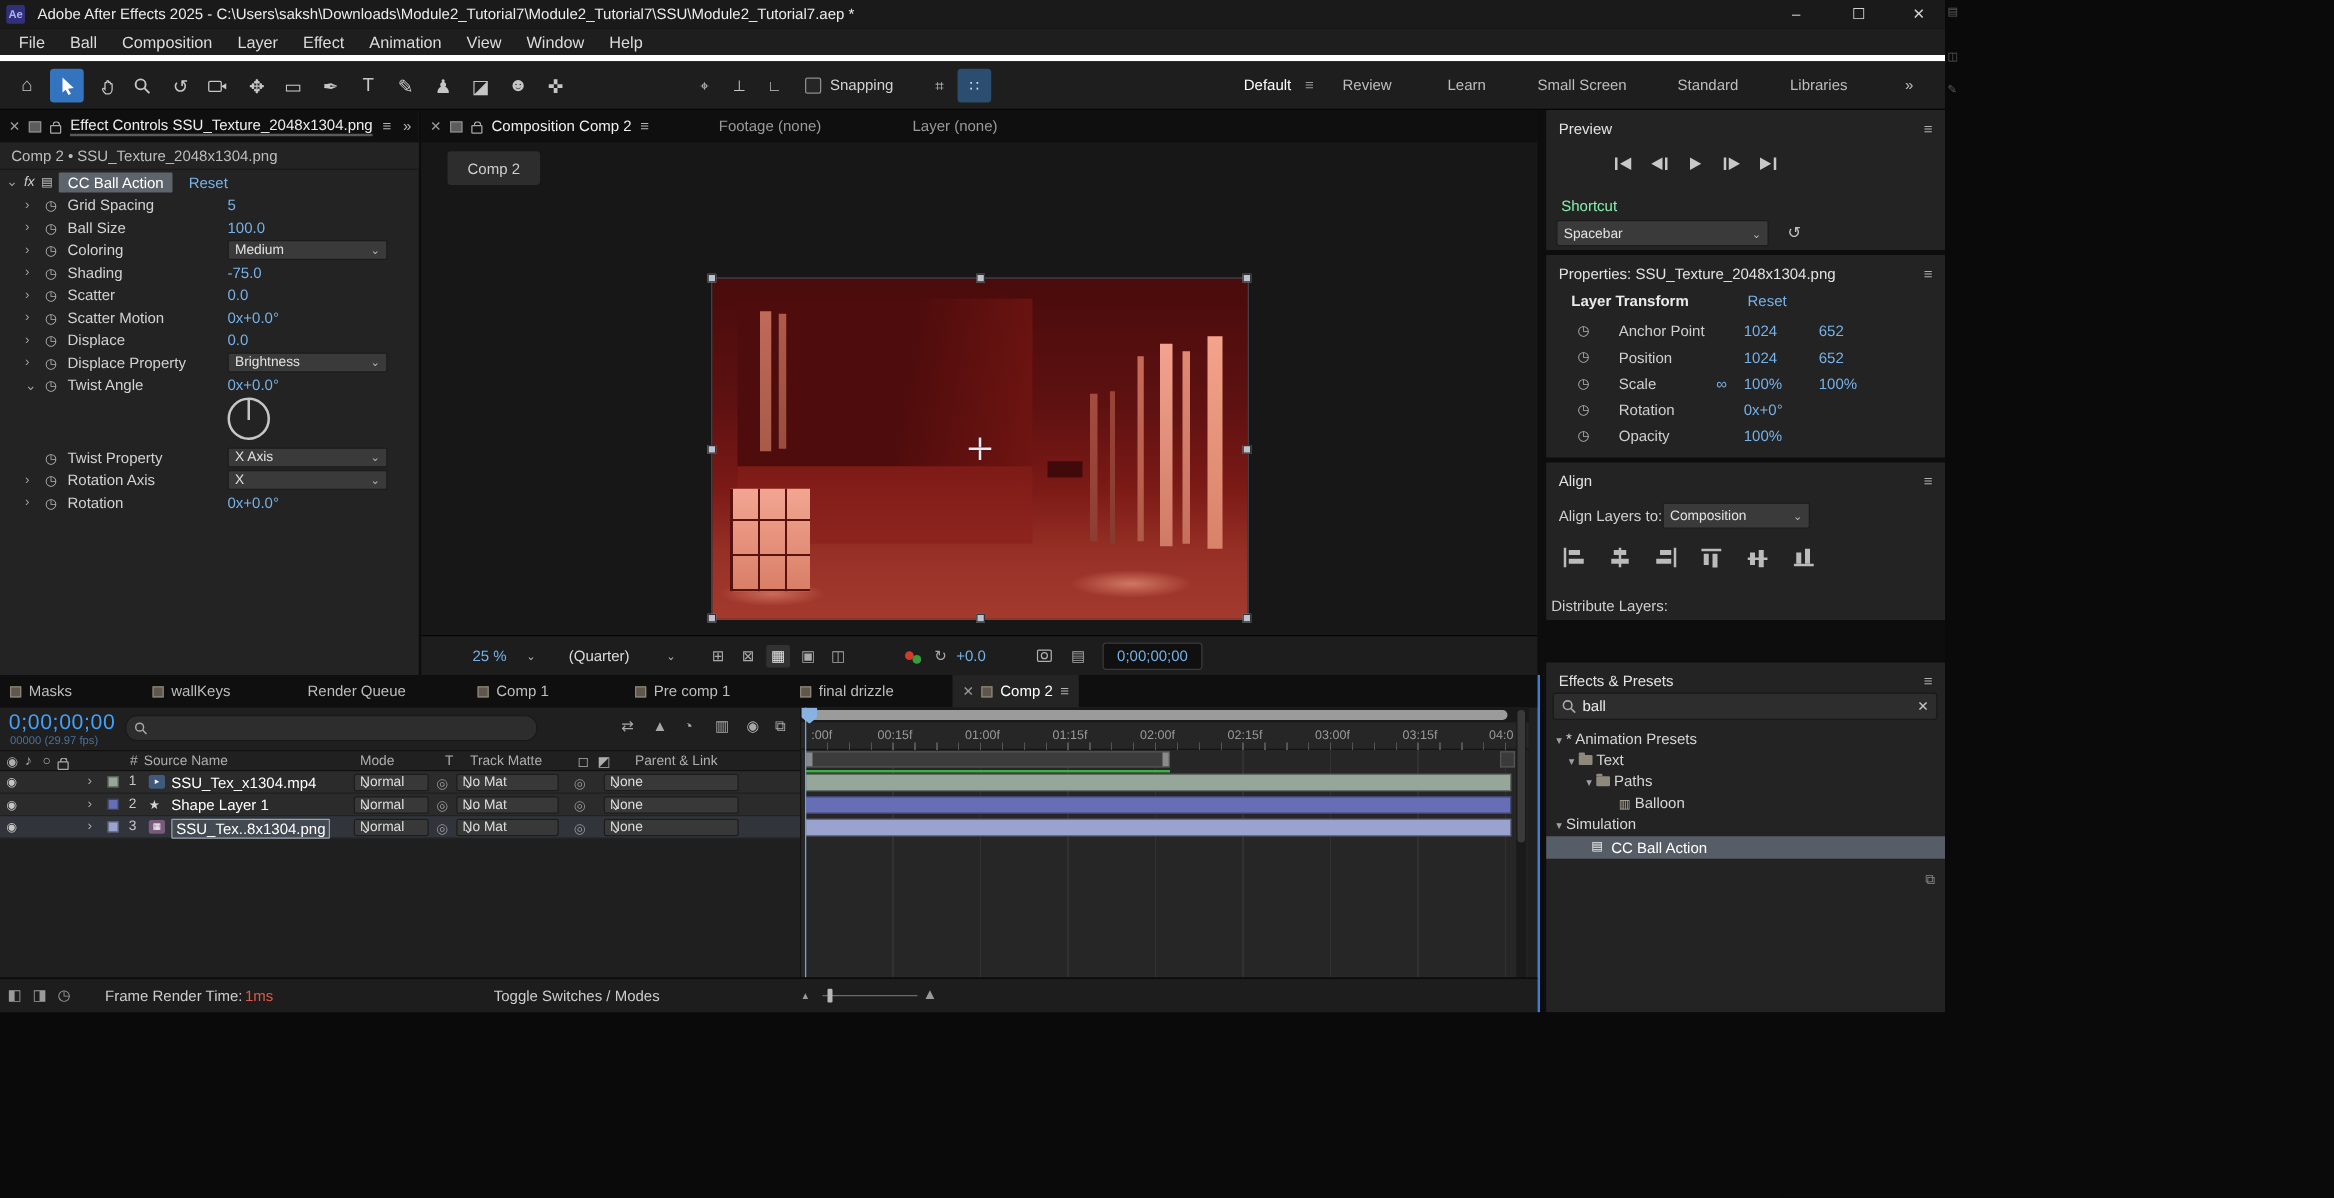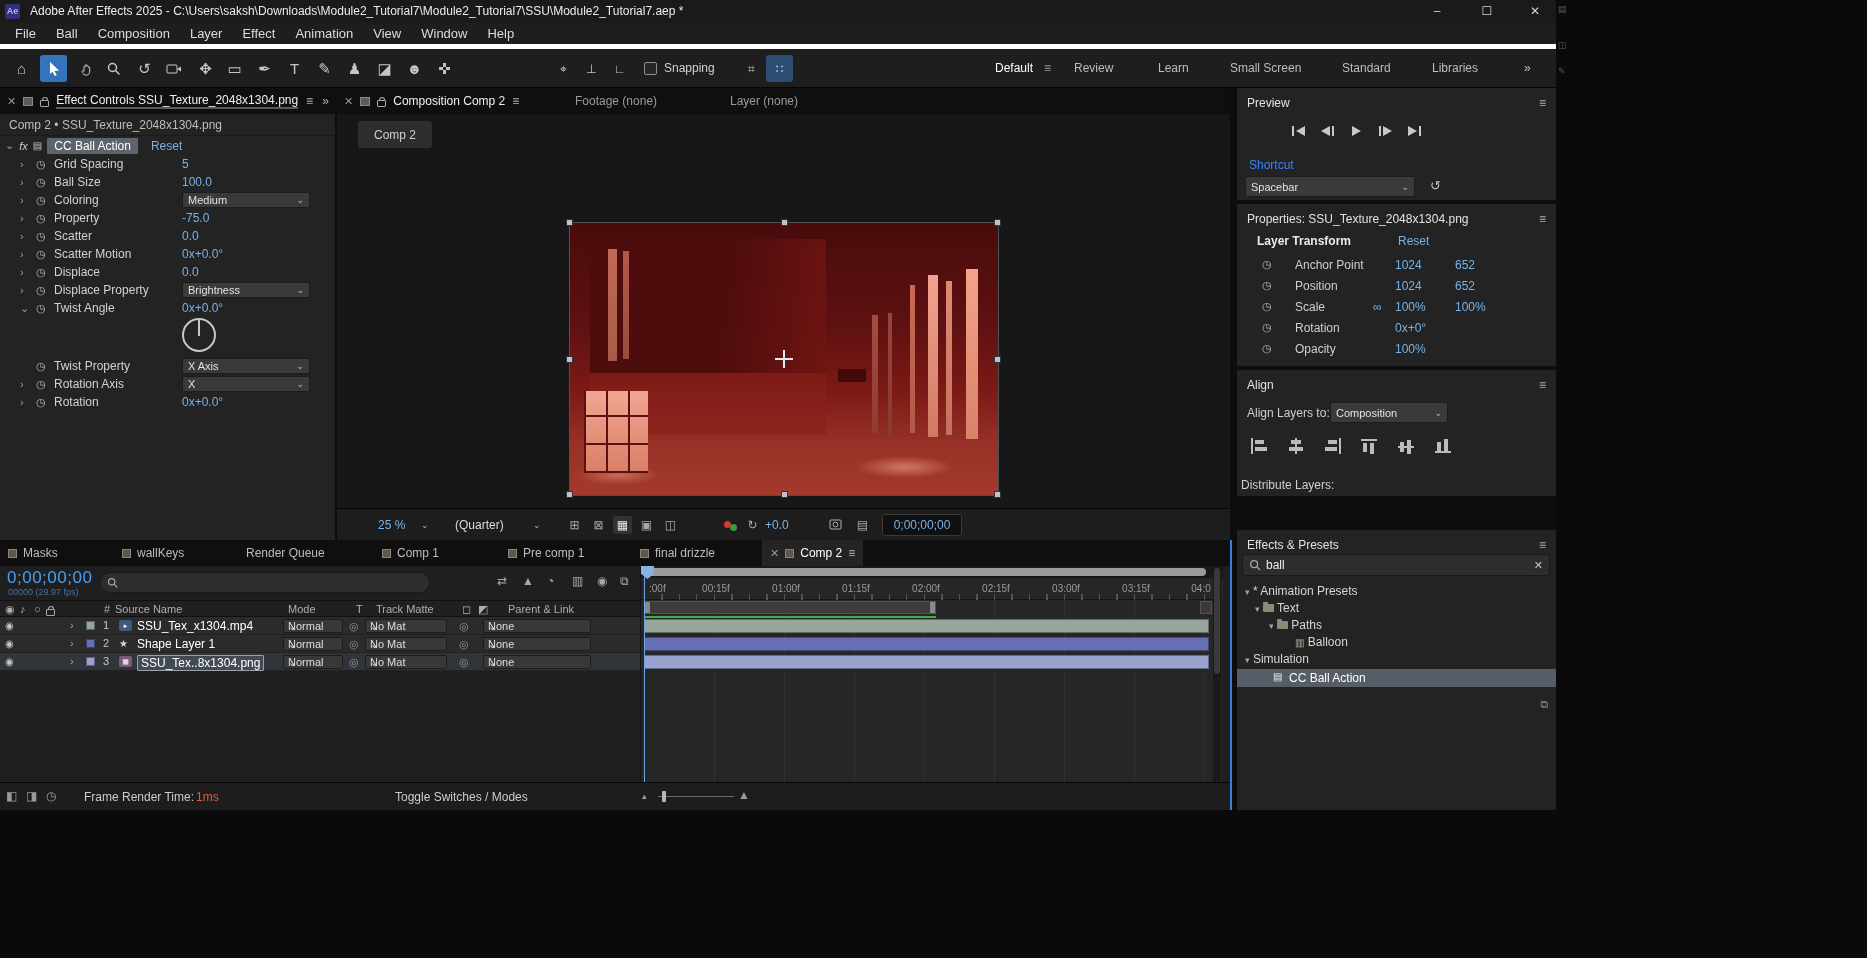--- a/index.html
+++ b/index.html
@@ -276,21 +276,21 @@
         <span class="wa watch">◷</span>
         <span class="ec-lab">Coloring</span>
         <span class="dd ec-dd">
               <span>Medium</span>
               <span class="cv">⌄</span>
             </span>
       </div>
       <div class="ec-row">
         <span class="tw twirl">›</span>
         <span class="wa watch">◷</span>
-        <span class="ec-lab">Property</span>
+        <span class="ec-lab">Shading</span>
         <span class="ec-val blue">-75.0</span>
       </div>
       <div class="ec-row">
         <span class="tw twirl">›</span>
         <span class="wa watch">◷</span>
         <span class="ec-lab">Scatter</span>
         <span class="ec-val blue">0.0</span>
       </div>
       <div class="ec-row">
         <span class="tw twirl">›</span>
@@ -414,21 +414,21 @@
           <span class="tr r"></span>
         </span>
     <span class="pv-btn" style="left:135px">
           <span class="vb"></span>
           <span class="tr r"></span>
         </span>
     <span class="pv-btn" style="left:164px">
           <span class="tr r"></span>
           <span class="vb"></span>
         </span>
-    <span style="position:absolute;left:12px;top:70px;font-size:12px;color:#3b82f6">Shortcut</span>
+    <span style="position:absolute;left:12px;top:70px;font-size:12px;color:#86efac">Shortcut</span>
     <span class="dd" style="position:absolute;left:8px;top:88px;width:170px;height:21px">
           <span>Spacebar</span>
           <span class="cv">⌄</span>
         </span>
     <span style="position:absolute;left:193px;top:90px;font-size:13px;color:#c2c2c2">↺</span>
   </div>
 
   <div class="sec" style="left:1237px;top:204px;height:162px">
     <span class="sec-hdr">Properties: SSU_Texture_2048x1304.png</span>
     <span class="sec-menu">≡</span>

